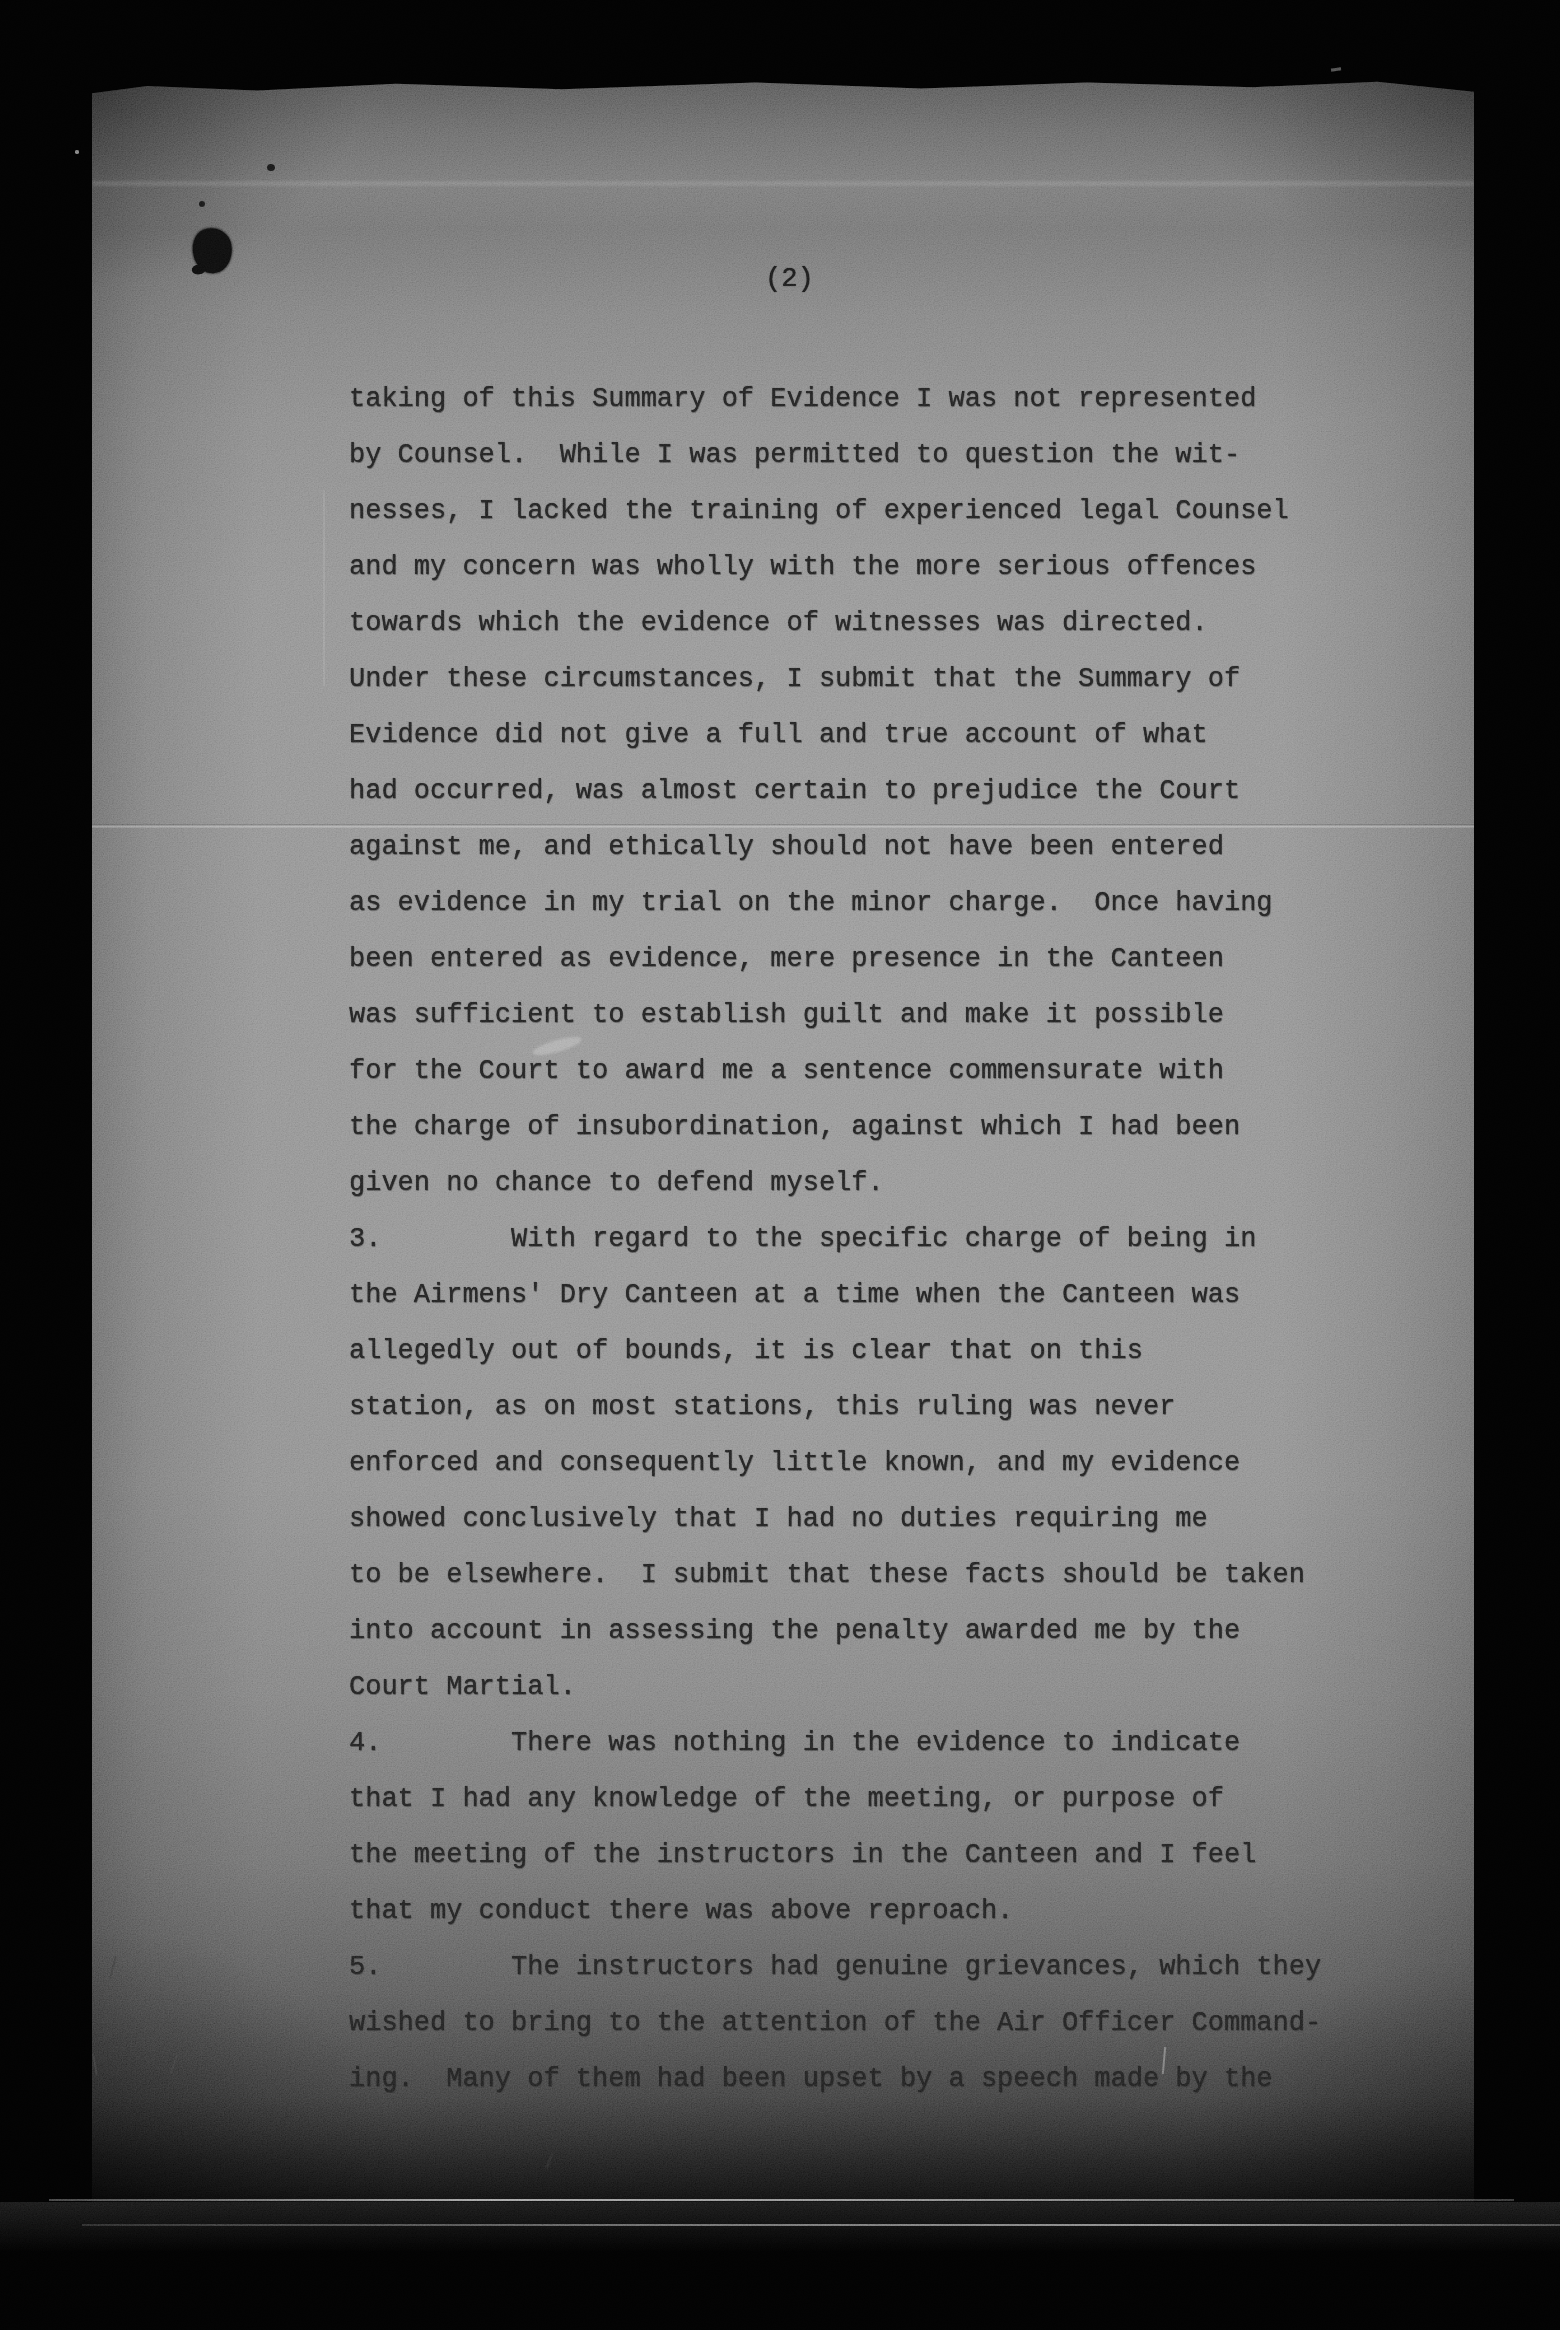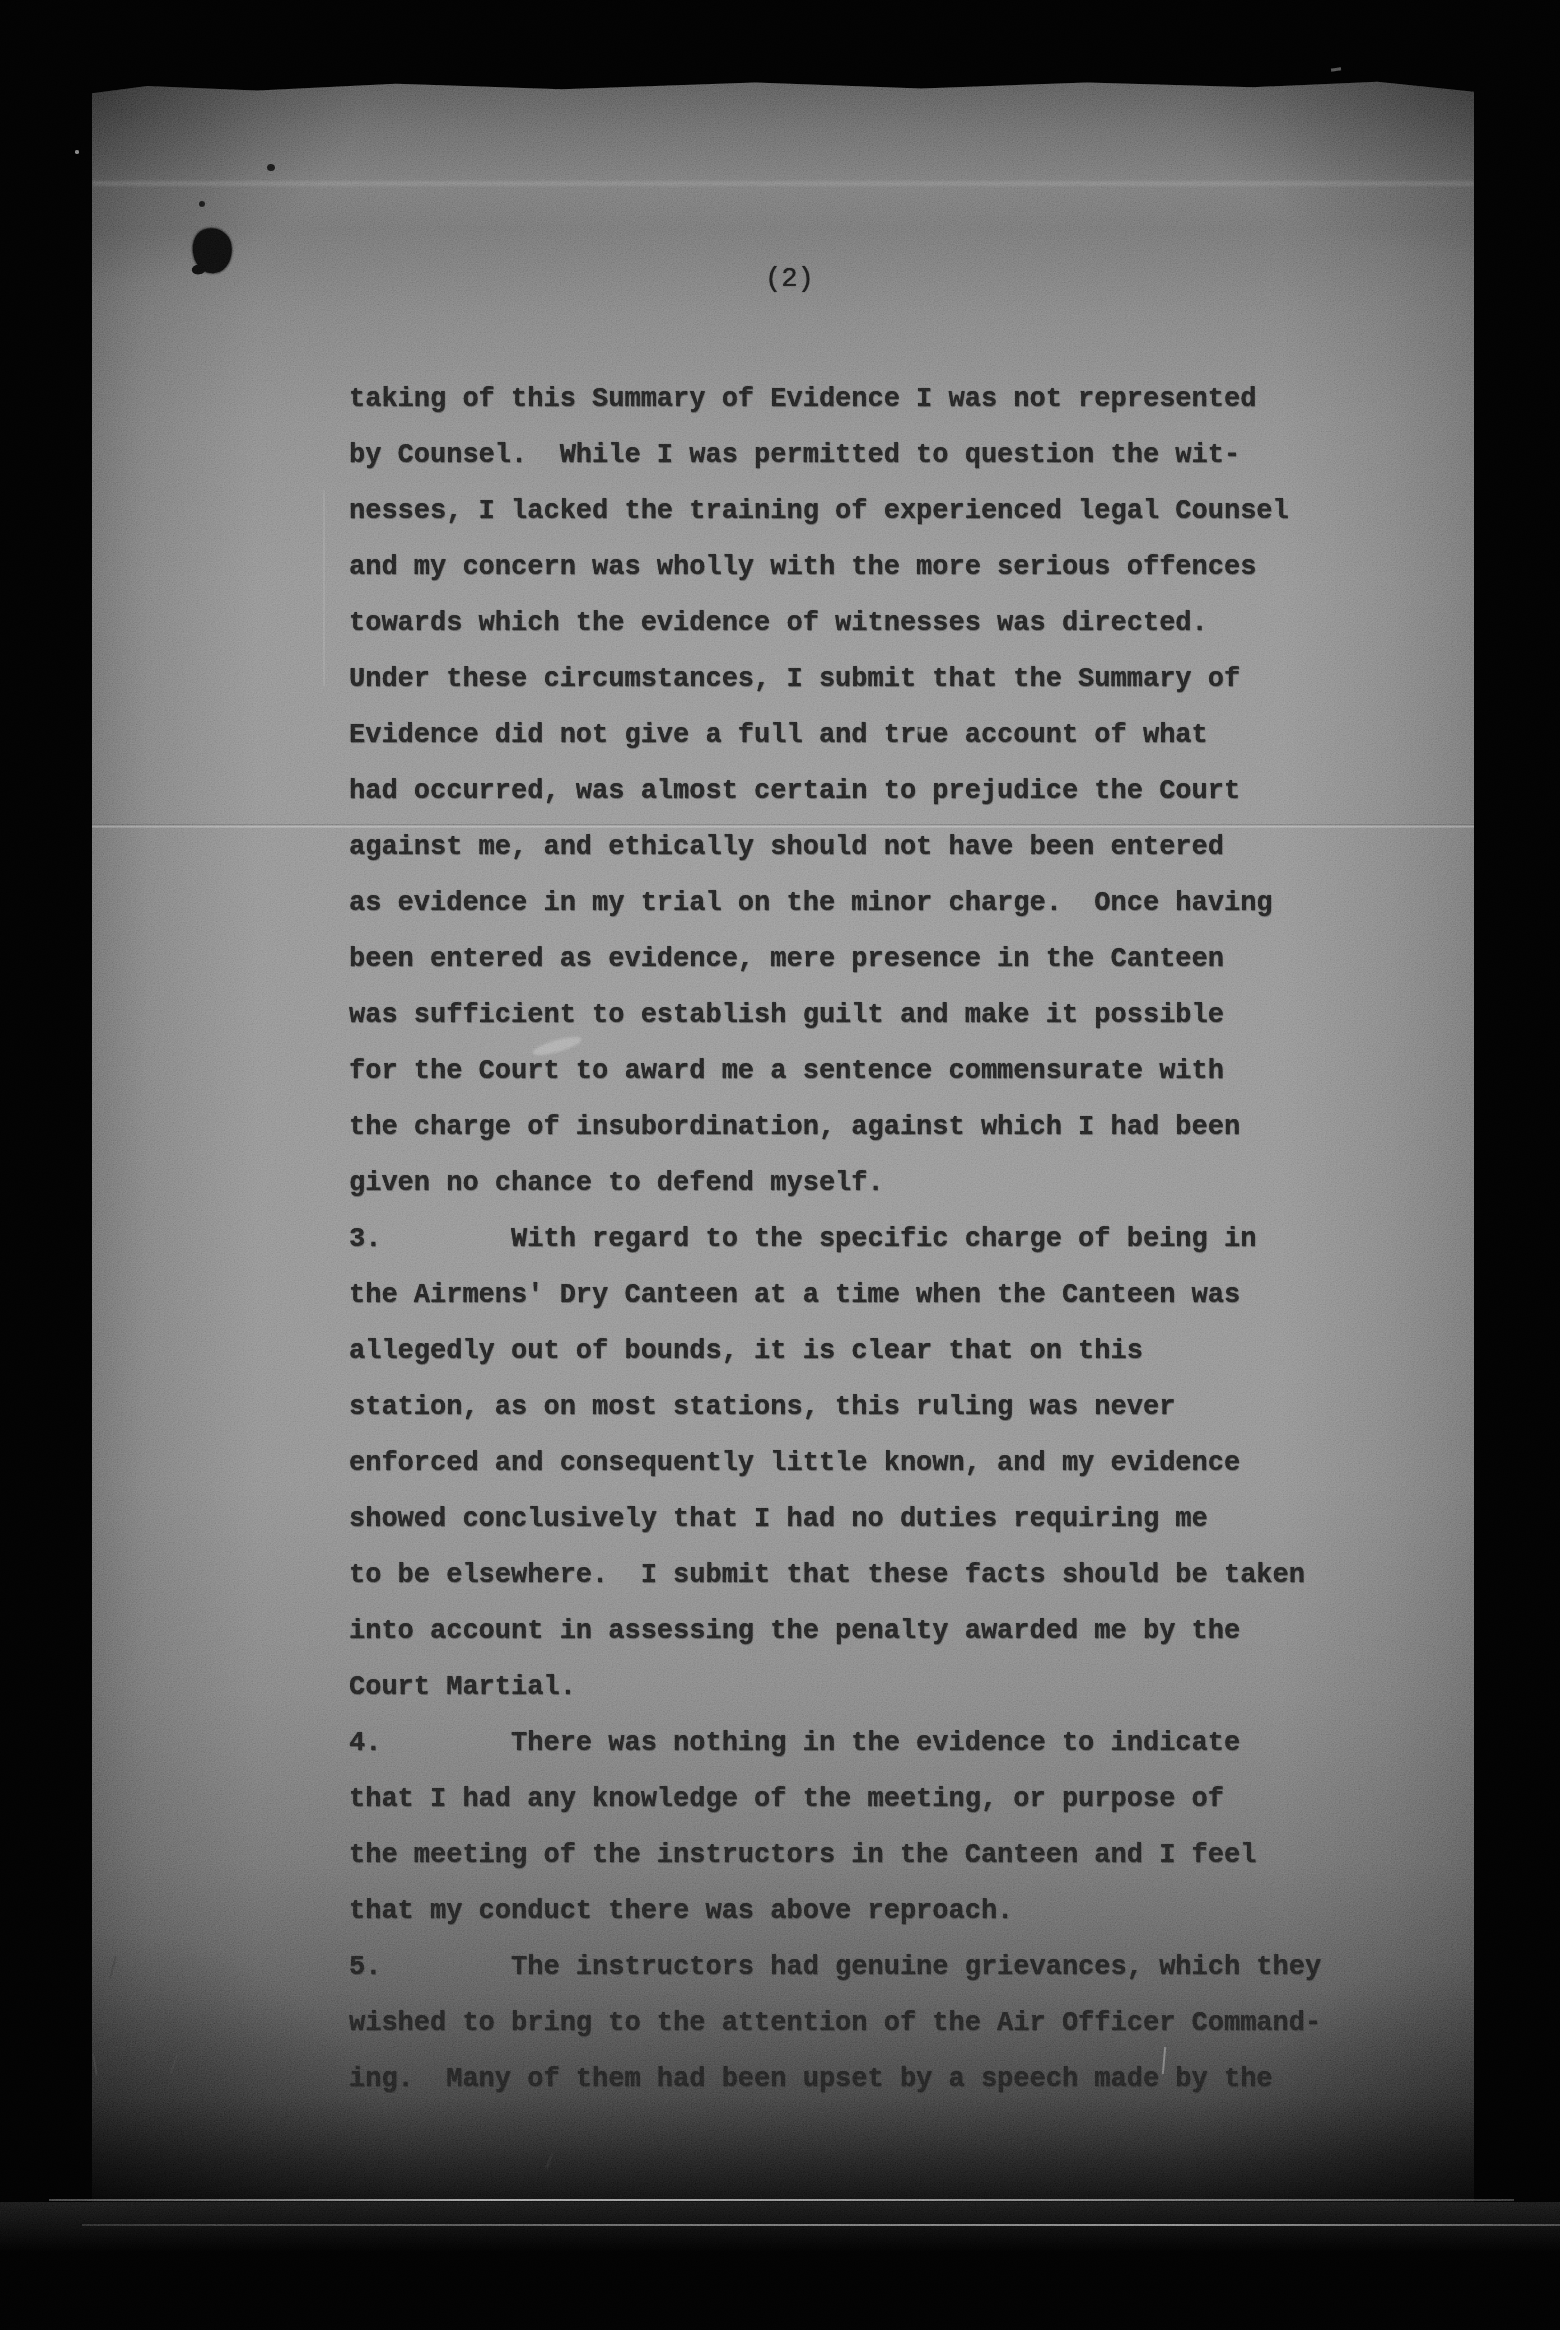--- a/index.html
+++ b/index.html
@@ -21,21 +21,21 @@
       linear-gradient(0deg, rgba(0,0,0,0.90) 0%, rgba(0,0,0,0.78) 2%, rgba(0,0,0,0.55) 5%,
         rgba(0,0,0,0.34) 10%, rgba(0,0,0,0.18) 16%, rgba(0,0,0,0.07) 24%, rgba(0,0,0,0) 34%),
       linear-gradient(90deg, rgba(0,0,0,0.22) 0%, rgba(0,0,0,0.10) 4%, rgba(0,0,0,0) 12%,
         rgba(0,0,0,0) 86%, rgba(0,0,0,0.08) 94%, rgba(0,0,0,0.18) 100%),
       radial-gradient(ellipse 115% 80% at 52% 40%, #969696 0%, #8f8f8f 40%, #858585 68%, #757575 100%);
   }
 
   .body-text{position:absolute;left:257px;top:291px;white-space:pre;
     font-size:27px;line-height:56px;color:#1c1c1c;
     text-shadow:0 0 0.9px rgba(25,25,25,0.9), 0.5px 0.5px 0.7px rgba(25,25,25,0.45);
-    filter:blur(0.3px);font-weight:bold;}
+    filter:blur(0.3px);}
   .page-number{position:absolute;left:673px;top:184px;font-size:27px;color:#161616;
     text-shadow:0 0 1.1px rgba(20,20,20,0.95), 0.6px 0 0 rgba(20,20,20,0.55);
     filter:blur(0.3px);}
 
   .crease{position:absolute;left:0;top:744px;width:100%;height:3.6px;
     background:linear-gradient(180deg, rgba(0,0,0,0.25) 0%, rgba(255,255,255,0.28) 60%, rgba(255,255,255,0.10) 100%);}
   .band-light{position:absolute;left:0;top:101px;width:100%;height:4.5px;
     background:rgba(255,255,255,0.10);filter:blur(0.9px);}
   .v-scratch{position:absolute;left:231px;top:410px;width:1.8px;height:196px;
     background:rgba(255,255,255,0.10);filter:blur(0.4px);}

